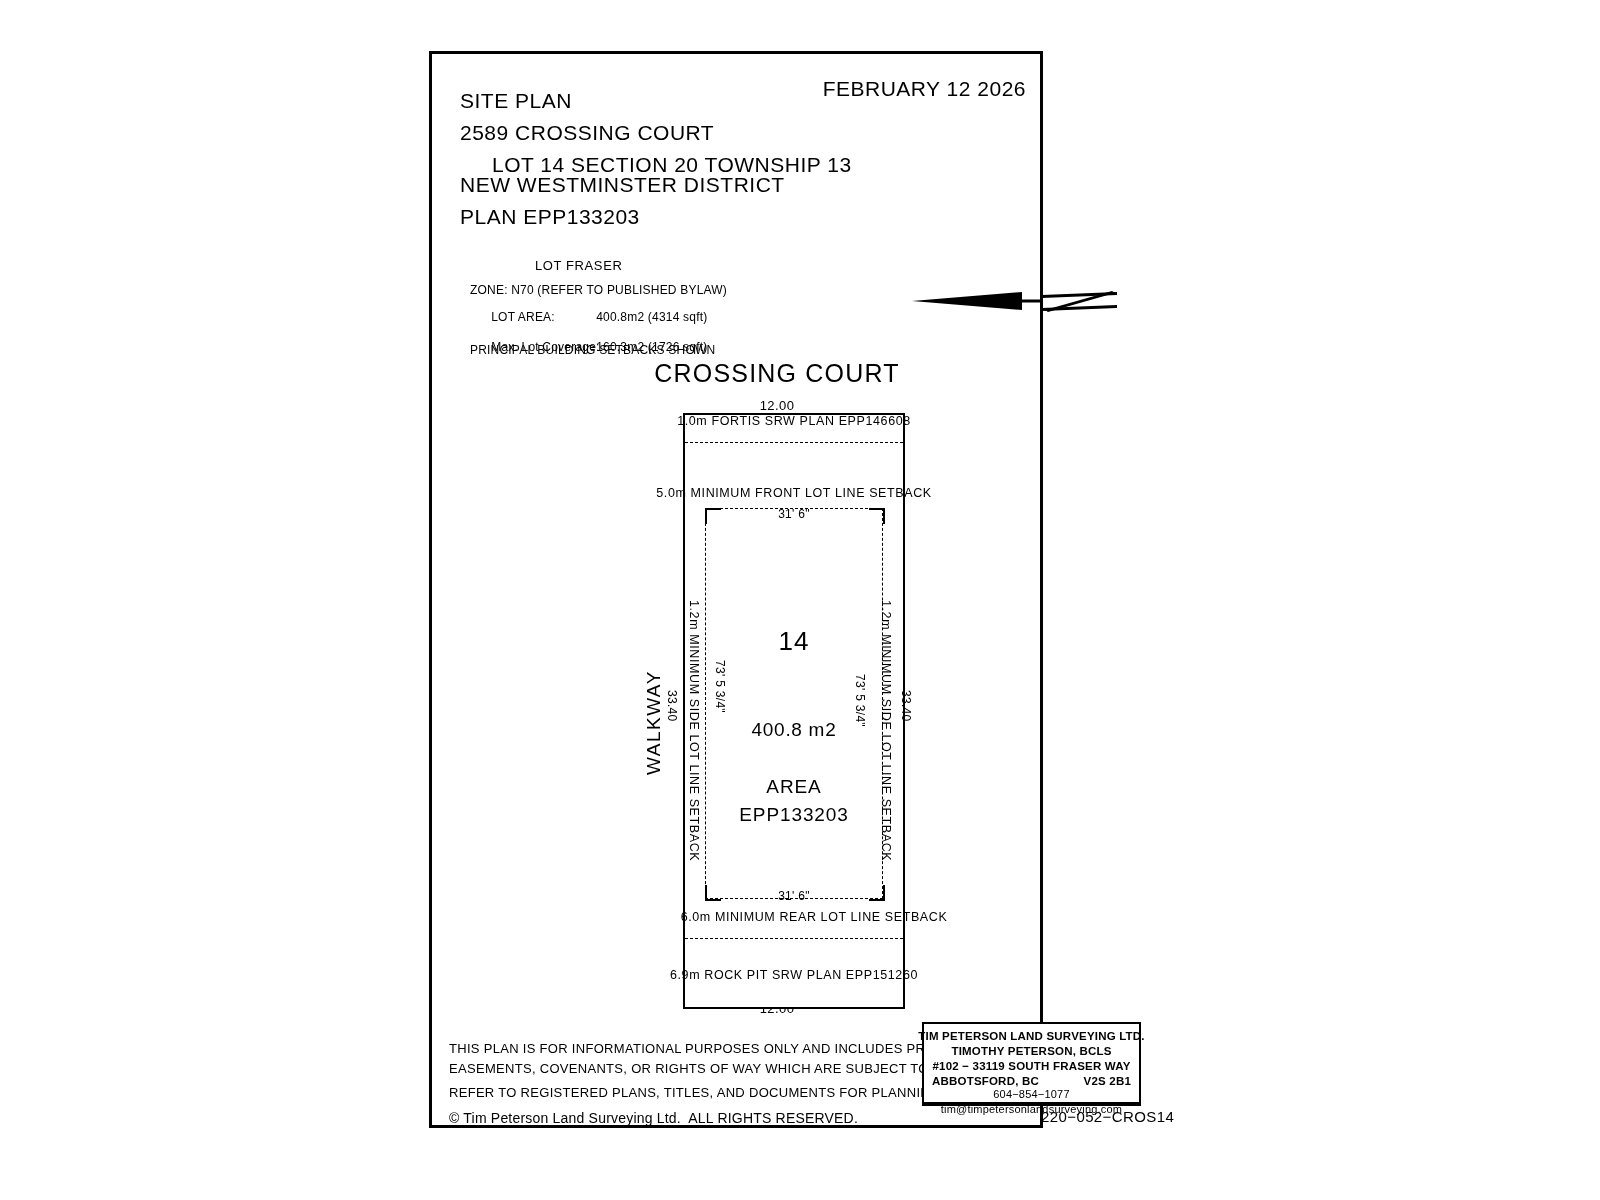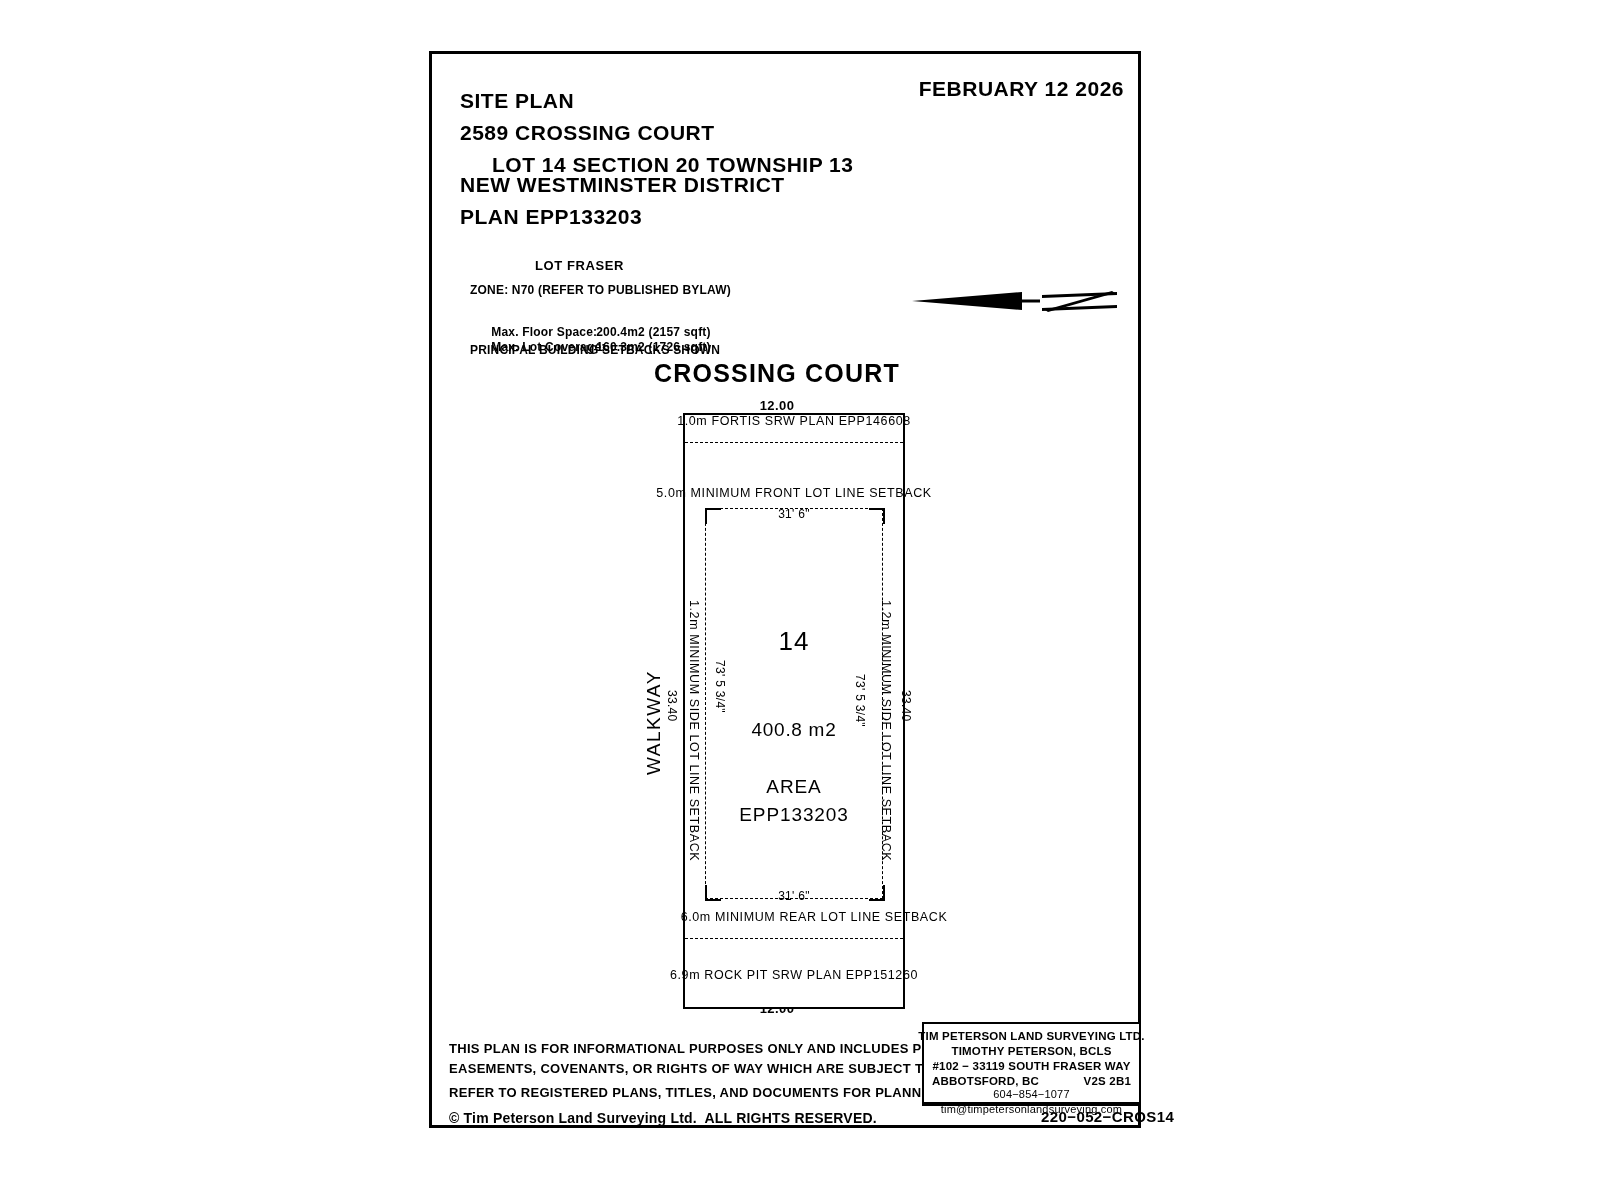--- a/index.html
+++ b/index.html
@@ -13,26 +13,25 @@
     width: 1600px;
     height: 1200px;
     background: #ffffff;
     overflow: hidden;
   }
   
   #frame {
     position: absolute;
     left: 429px;
     top: 51px;
-    width: 712px;
+    width: 614px;
     height: 1077px;
     border: 3px solid #000;
     box-sizing: border-box;
     background: #fff;
-    font-weight: bold;
   }
   
   .t {
     position: absolute;
     white-space: pre;
     color: #000;
     line-height: 1;
   }
   .center { transform: translateX(-50%); }
   .title-line {
@@ -198,24 +197,24 @@
     <div class="t title-line" style="left:28px; top:36px;">SITE PLAN</div>
     <div class="t title-line" style="left:28px; top:68px;">2589 CROSSING COURT</div>
     <div class="t title-line" style="left:28px; top:100px;margin-left:32px;">LOT 14 SECTION 20 TOWNSHIP 13</div>
     <div class="t title-line" style="left:28px; top:120px;">NEW WESTMINSTER DISTRICT</div>
     <div class="t title-line" style="left:28px; top:152px;">PLAN EPP133203</div>
 
     <div class="t summary-head" style="left:103px; top:205px;">LOT FRASER</div>
 
     <div class="t summary-row" style="left:38px; top:230px;">ZONE: N70 (REFER TO PUBLISHED BYLAW)</div>
 
-
-    <div class="t summary-row" style="left:38px; top:260px;">
-      <span class="lbl" style="width:105px;">Max. Floor Space:</span><span>200.4m2 (2157 sqft)</span>
+    <div class="t summary-row" style="left:38px; top:245px;">
+      <span class="lbl" style="width:105px;">LOT AREA:</span><span>400.8m2 (4314 sqft)</span>
     </div>
+
 
     <div class="t summary-row" style="left:38px; top:275px;">
       <span class="lbl" style="width:105px;">Max. Lot Coverage:</span><span>160.3m2 (1726 sqft)</span>
     </div>
 
     <div class="t summary-row" style="left:38px; top:290px;">PRINCIPAL BUILDING SETBACKS SHOWN</div>
 
     <div class="t street-name center" style="left:345px; top:307px;">CROSSING COURT</div>
 
     <div class="t dim center" style="left:345px; top:345px;">12.00</div>

